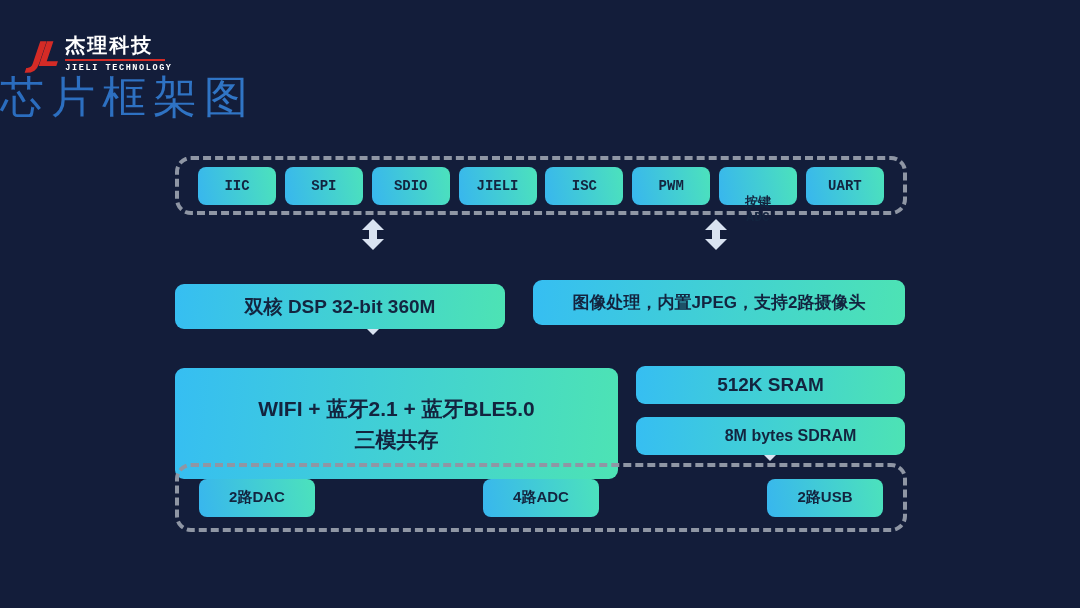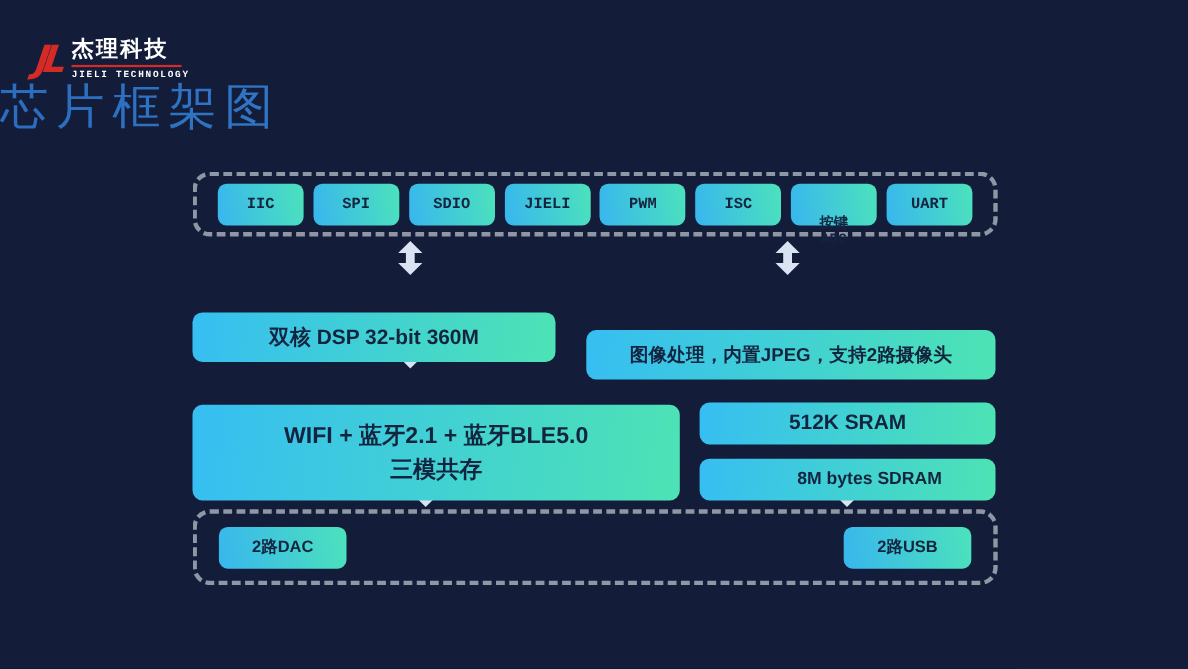--- a/index.html
+++ b/index.html
@@ -50,22 +50,22 @@
   }
   .chip-sm{width:78px;height:38px;border-radius:8px;font-size:14px;line-height:14px;font-family:Liberation Mono, monospace;}
   .chip-sm .two-line{white-space:pre-line;font-size:13px;line-height:15px;margin-top:48px;}
   .chip-io{width:116px;height:38px;border-radius:8px;font-size:15px;}
   .chip-wide{
     position:absolute;border-radius:9px;
     background:linear-gradient(95deg,#36bef2 0%,#4de3b4 100%);
     margin-top:32px;
   }
   .blk-dsp{left:175px;top:252px;width:330px;height:45px;font-size:19px;}
-  .blk-img{left:533px;top:268px;width:372px;height:45px;font-size:17px;}
-  .blk-wifi{left:175px;top:336px;width:443px;height:87px;font-size:21px;flex-direction:column;line-height:31px;}
+  .blk-img{left:533px;top:248px;width:372px;height:45px;font-size:17px;}
+  .blk-wifi{left:175px;top:336px;width:443px;height:111px;font-size:21px;flex-direction:column;line-height:31px;}
   .blk-sram{left:636px;top:334px;width:269px;height:38px;font-size:19px;}
   .blk-sdram{left:636px;top:385px;width:269px;height:38px;font-size:16px;padding-left:40px;}
 
   
   .varrow{position:absolute;width:24px;}
   .varrow .shaft{position:absolute;left:8px;top:9px;bottom:9px;width:8px;background:#d9e3f1;}
   .varrow::before{
     content:"";position:absolute;top:0;left:1px;width:0;height:0;
     border-left:11px solid transparent;border-right:11px solid transparent;
     border-bottom:11px solid #d9e3f1;
@@ -95,22 +95,22 @@
     </div>
   </div>
 
   <div class="page-title">芯片框架图</div>
 
   <div class="dashed-group bus-top">
     <div class="chip chip-sm">IIC</div>
     <div class="chip chip-sm">SPI</div>
     <div class="chip chip-sm">SDIO</div>
     <div class="chip chip-sm">JIELI</div>
+    <div class="chip chip-sm">ISC</div>
     <div class="chip chip-sm">PWM</div>
-    <div class="chip chip-sm">ISC</div>
     <div class="chip chip-sm">
       <span class="two-line">按键
 ADC</span>
     </div>
     <div class="chip chip-sm">UART</div>
   </div>
 
   <div class="varrow ar1">
       <span class="shaft"></span>
     </div>
@@ -133,16 +133,17 @@
   <div class="chip chip-wide blk-wifi">
     <span>WIFI + 蓝牙2.1 + 蓝牙BLE5.0</span>
     <span>三模共存</span>
   </div>
 
   <div class="chip chip-wide blk-sram">512K SRAM</div>
   <div class="chip chip-wide blk-sdram">8M bytes SDRAM</div>
 
   <div class="dashed-group bus-bottom">
     <div class="chip chip-io">2路DAC</div>
+    <div class="chip chip-io">4路ADC</div>
     <div class="chip chip-io">2路USB</div>
   </div>
 
 </div>
 
 </body></html>

